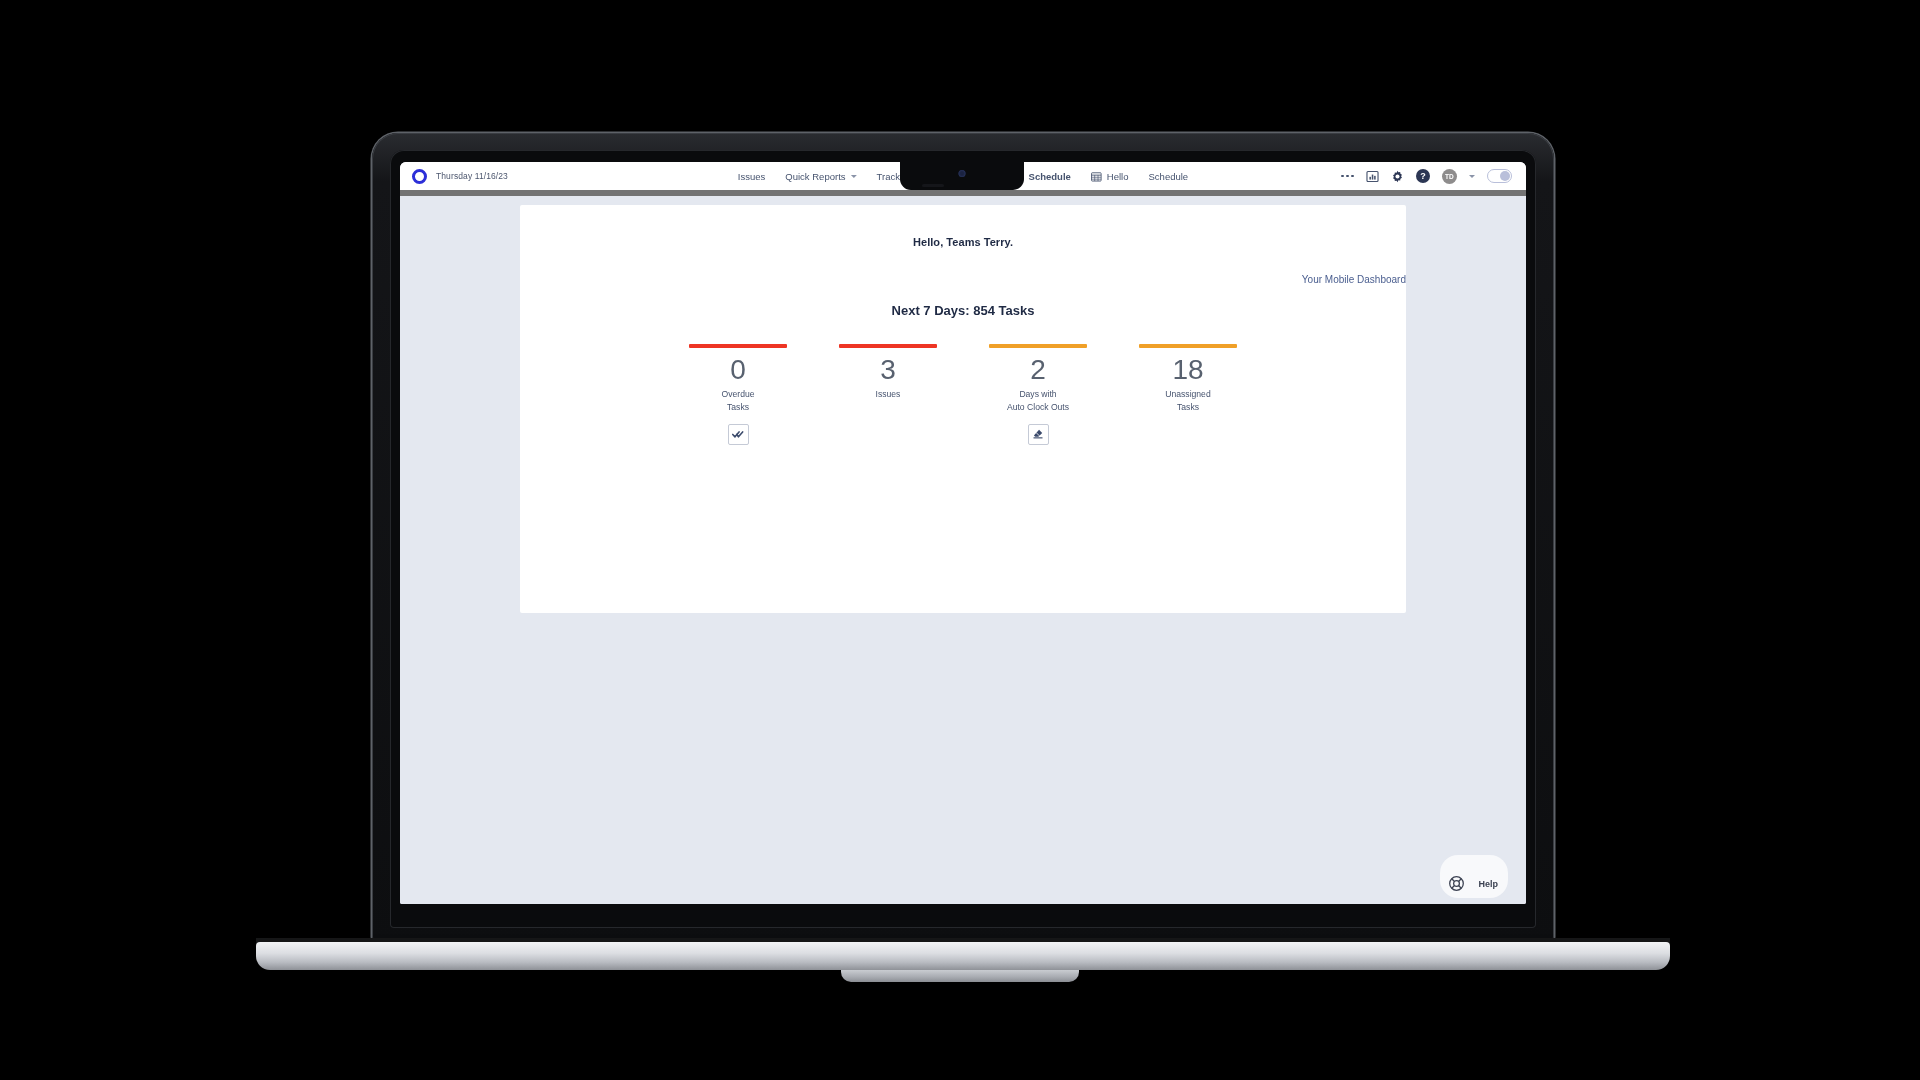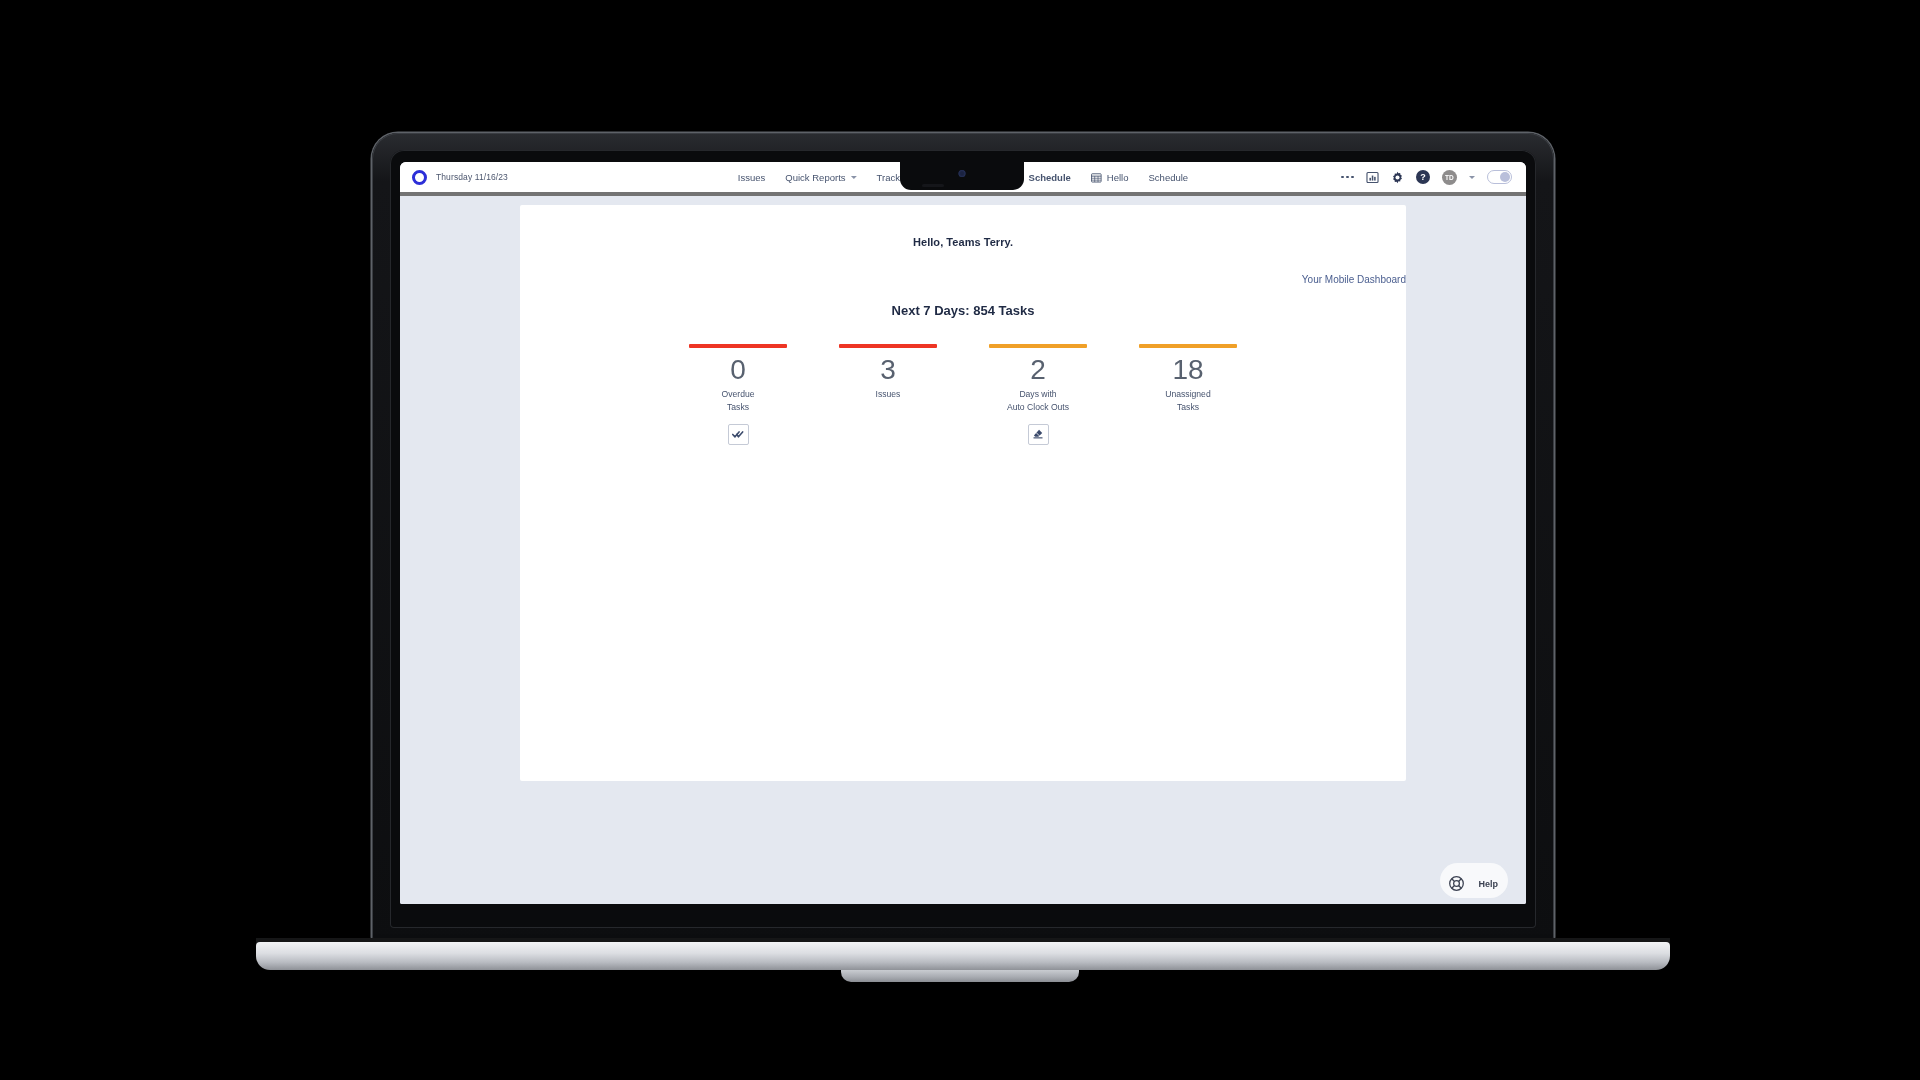--- a/index.html
+++ b/index.html
@@ -85,21 +85,21 @@
   }
 
   
   .navbar {
     position: relative;
     height: 34px;
     background: #ffffff;
     display: flex;
     align-items: center;
     padding: 0 14px 0 12px;
-    border-bottom: 4px solid #737373;
+    border-bottom: 6px solid #737373;
     z-index: 20;
   }
   .brand { display: flex; align-items: center; gap: 9px; flex: 0 0 auto; }
   .brand-logo {
     width: 15px; height: 15px; border-radius: 50%;
     border: 3.6px solid #2d2fd8;
     background: #fff;
   }
   .brand-date {
     font-size: 8.5px; color: #4c566e; letter-spacing: .1px; white-space: nowrap;
@@ -155,21 +155,21 @@
 
   
   .page {
     height: 708px;
     background: #e4e8f0;
     padding-top: 9px;
     display: flex; justify-content: center;
     align-items: flex-start;
   }
   .card {
-    width: 886px; height: 576px;
+    width: 886px; height: 408px;
     background: #fff;
     border-radius: 2px;
     padding-top: 31px;
   }
   .greeting {
     text-align: center;
     font-size: 11px; font-weight: bold; color: #1f2a44;
     letter-spacing: .05px;
   }
   .subtitle {
@@ -203,21 +203,21 @@
   }
   .stat-btn svg { width: 12px; height: 12px; display: block; }
   .stat-btn-spacer { height: 30px; }
 
   
   .help-fab {
     position: absolute;
     right: 18px; bottom: 6px;
     display: flex; align-items: center; gap: 13px;
     background: rgba(255,255,255,.72);
-    padding: 12px 10px 6px 8px;
+    padding: 20px 10px 6px 8px;
     border-radius: 18px;
     z-index: 25;
   }
   .help-fab .lbl { font-size: 9px; color: #3c4252; font-weight: bold; }
   .help-fab svg { width: 17px; height: 17px; display: block; }
 </style>
 </head>
 <body>
 
 <div id="stage">

